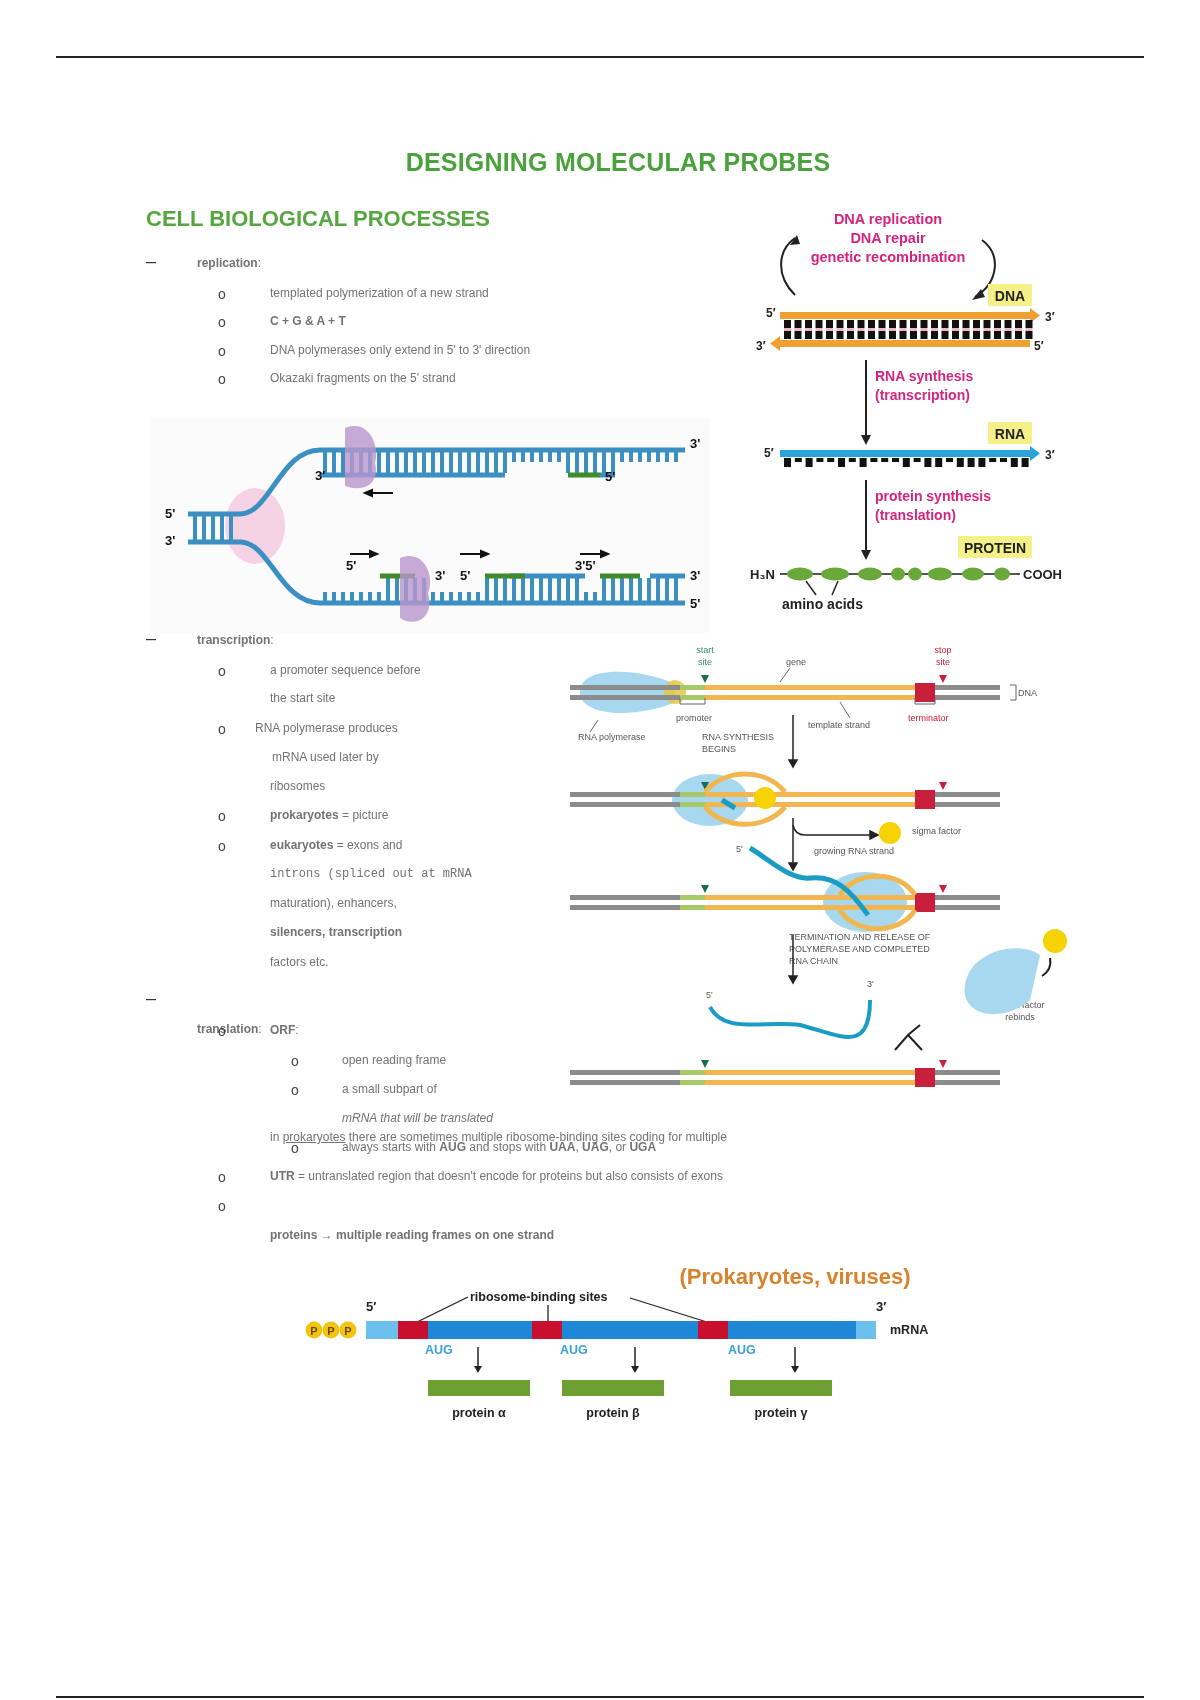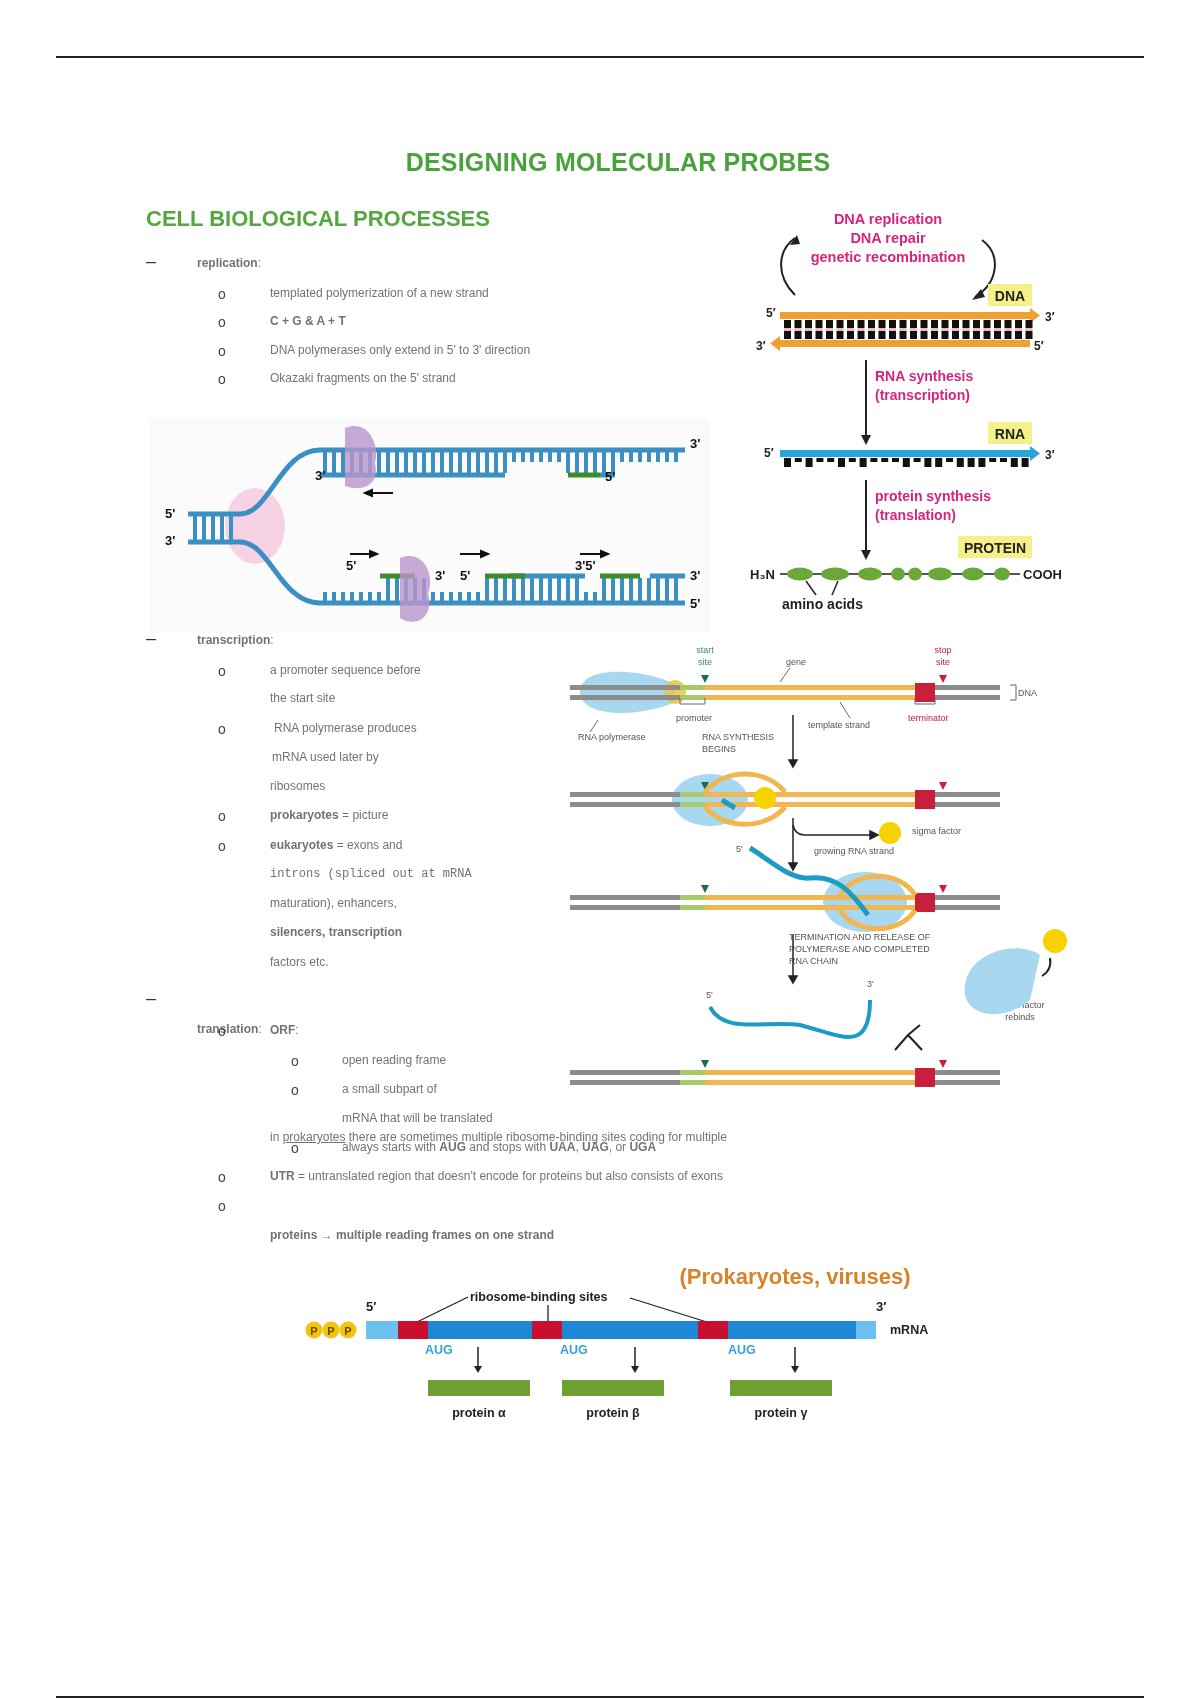--- a/index.html
+++ b/index.html
@@ -346,21 +346,21 @@
 </svg>
 
 <div class="dash" style="left:146px;top:628px;">–</div>
 <div class="t" style="left:181px;top:626px;"><b>transcription</b><span>:</span></div>
 
 <div class="bul" style="left:218px;top:663px;">o</div>
 <div class="t" style="left:254px;top:656px;">a promoter sequence before</div>
 <div class="t" style="left:254px;top:684px;">the start site</div>
 
 <div class="bul" style="left:218px;top:721px;">o</div>
-<div class="t" style="left:258px;top:714px;">RNA polymerase produces</div>
+<div class="t" style="left:239px;top:714px;">RNA polymerase produces</div>
 <div class="t" style="left:256px;top:743px;">mRNA used later by</div>
 <div class="t" style="left:254px;top:772px;">ribosomes</div>
 
 <div class="bul" style="left:218px;top:808px;">o</div>
 <div class="t" style="left:254px;top:801px;"><b>prokaryotes</b><span> = picture</span></div>
 
 <div class="bul" style="left:218px;top:838px;">o</div>
 <div class="t" style="left:254px;top:831px;"><b>eukaryotes</b><span> = exons and</span></div>
 <div class="t" style="left:254px;top:860px;font-family:Liberation Mono, monospace;">introns (spliced out at mRNA</div>
 <div class="t" style="left:254px;top:889px;">maturation), enhancers,</div>
@@ -491,21 +491,21 @@
 <div class="dash" style="left:146px;top:988px;">–</div>
 <div class="t" style="left:181px;top:1015px;"><b>translation</b><span>:</span></div>
 
 <div class="bul" style="left:218px;top:1023px;">o</div>
 <div class="t" style="left:254px;top:1016px;"><b>ORF</b><span>:</span></div>
 
 <div class="bul" style="left:291px;top:1053px;">o</div>
 <div class="t" style="left:326px;top:1046px;">open reading frame</div>
 <div class="bul" style="left:291px;top:1082px;">o</div>
 <div class="t" style="left:326px;top:1075px;">a small subpart of</div>
-<div class="t" style="left:326px;top:1104px;">mRNA that will be translated</div>
+<div class="t" style="left:326px;top:1104px;font-style:italic;">mRNA that will be translated</div>
 <div class="bul" style="left:291px;top:1140px;">o</div>
 <div class="t" style="left:326px;top:1133px;"><span>always starts with </span><b>AUG</b><span> and stops with </span><b>UAA</b><span>, </span><b>UAG</b><span>, or </span><b>UGA</b></div>
 
 <div class="bul" style="left:218px;top:1169px;">o</div>
 <div class="t" style="left:254px;top:1162px;"><b>UTR</b><span> = untranslated region that doesn't encode for proteins but also consists of exons</span></div>
 
 <div class="bul" style="left:218px;top:1198px;">o</div>
 <div class="t" style="left:254px;top:1123px;"><span>in </span><u>prokaryotes</u><span> there are sometimes multiple ribosome-binding sites coding for multiple</span></div>
 <div class="t" style="left:254px;top:1221px;font-weight:bold;">proteins → multiple reading frames on one strand</div>
 

